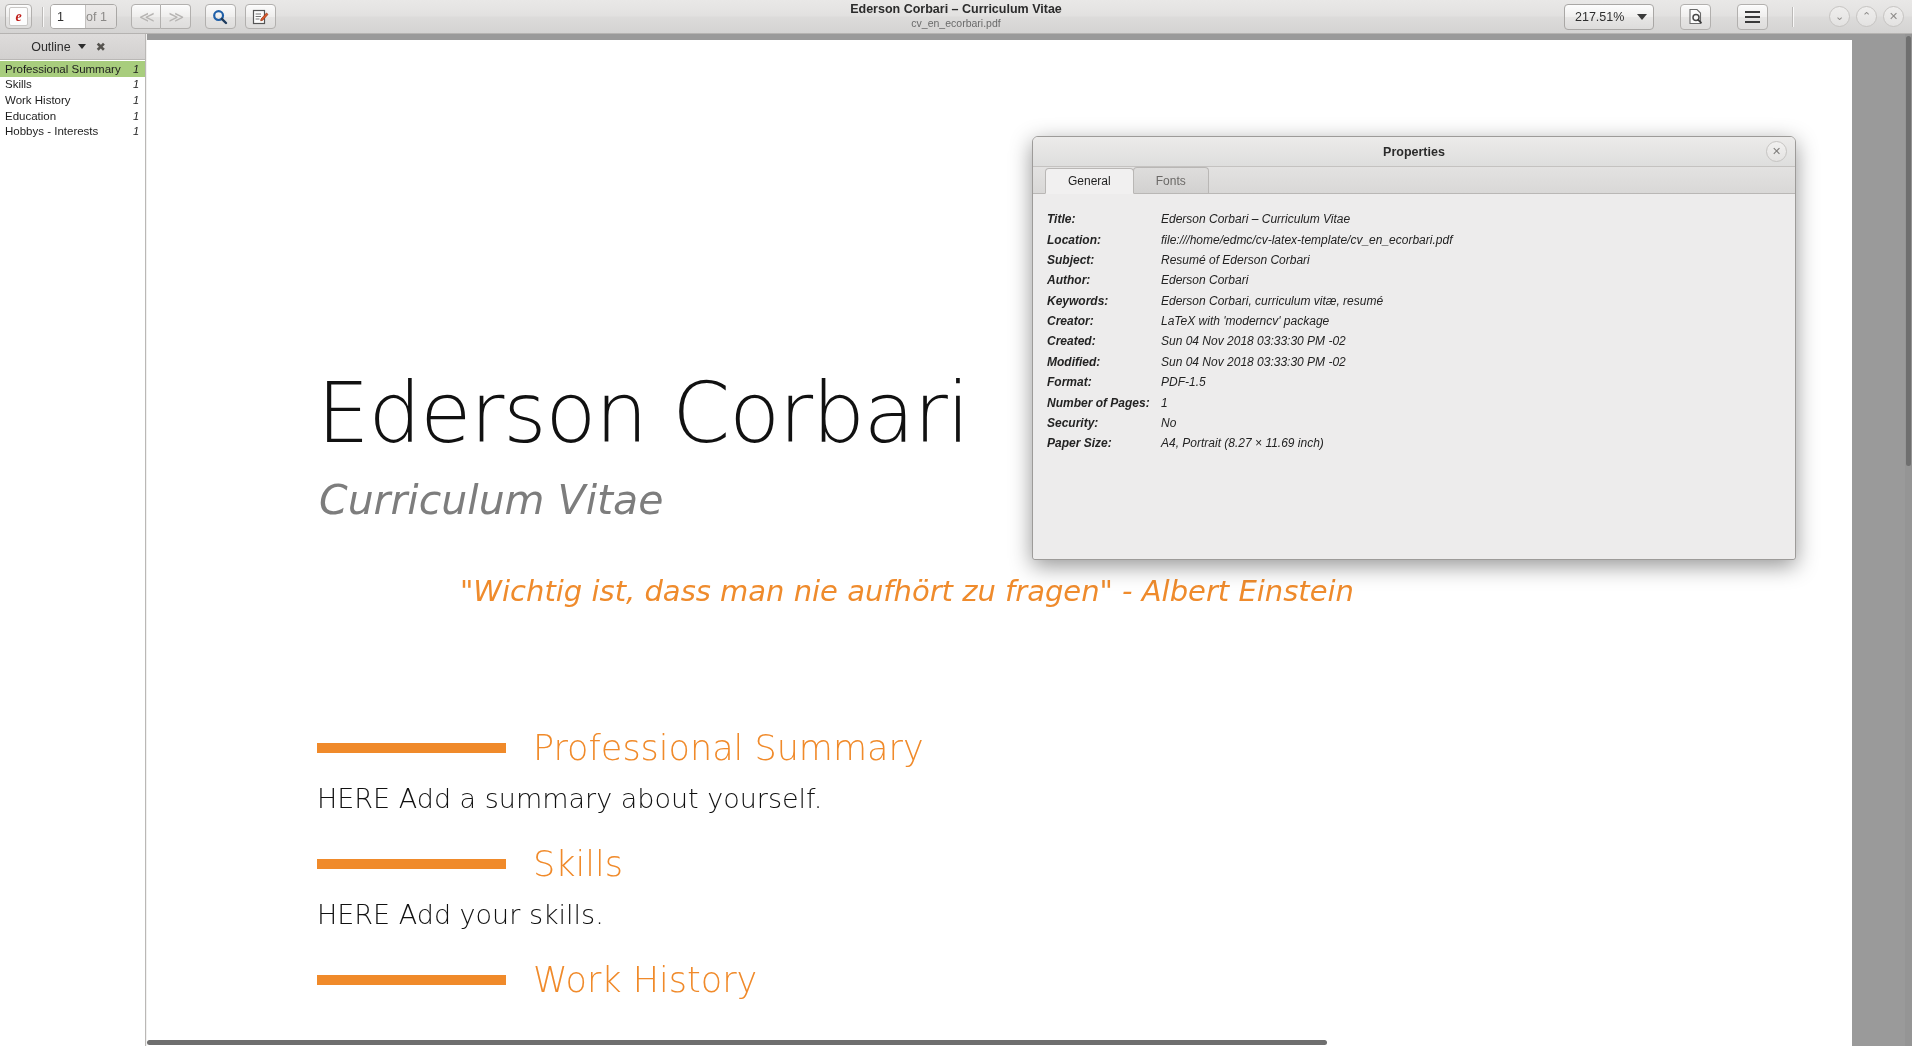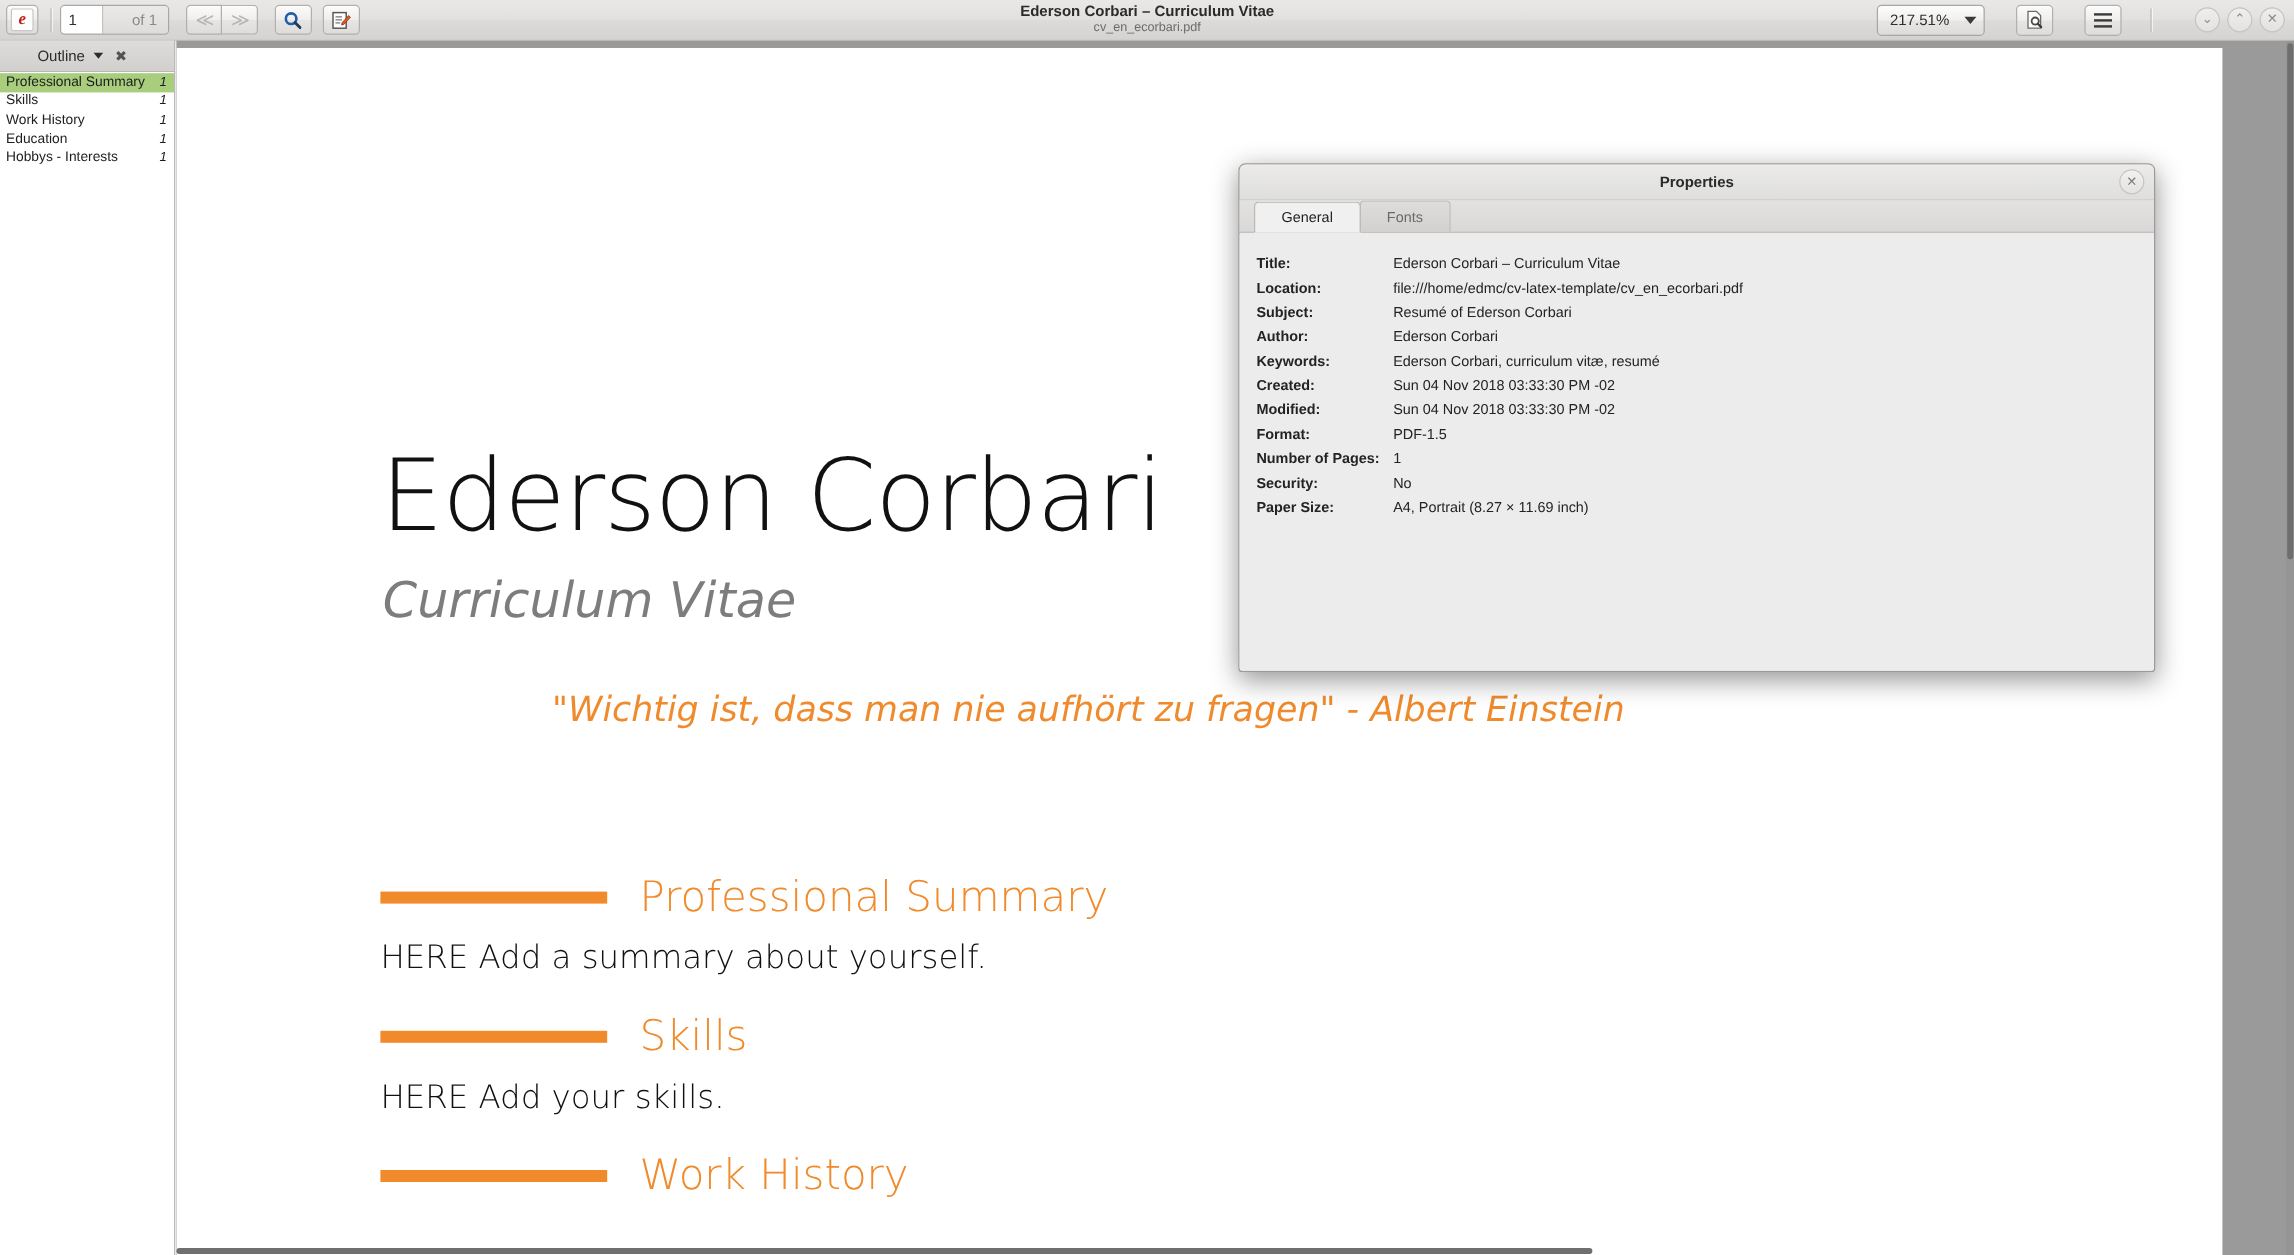--- a/index.html
+++ b/index.html
@@ -45,21 +45,21 @@
     display: flex; align-items: stretch; height: 25px;
     border: 1px solid #a9a7a5; border-radius: 4px; overflow: hidden;
     background: linear-gradient(to bottom,#f5f4f3,#e2e1e0);
   }
   .pagebox input {
     width: 34px; border: 0; outline: none; background: #ffffff;
     text-align: left; padding-left: 6px; font-size: 12.5px; color: #2e2e2e;
     font-family: "Liberation Sans", sans-serif;
   }
   .pagebox .oftotal {
-    display: flex; align-items: center; padding: 0 9px 0 24px;
+    display: flex; align-items: center; padding: 0 9px 0 0;
     font-size: 12.5px; color: #8b8987;
     background: linear-gradient(to bottom,#eceae9,#dedcdb);
     border-left: 1px solid #c3c1bf;
   }
 
   .navpair { display: flex; margin-left: 14px; }
   .navpair .btn { border-radius: 0; width: 30px; }
   .navpair .btn:first-child { border-radius: 4px 0 0 4px; }
   .navpair .btn:last-child { border-radius: 0 4px 4px 0; border-left: 0; }
   .chev { color: #b6b4b2; font-size: 15px; letter-spacing: -2px; }
@@ -177,21 +177,21 @@
   }
   .tab {
     height: 26px; padding: 0 22px; display: flex; align-items: center;
     font-size: 12px; color: #6b6967;
     border: 1px solid #b9b7b5; border-bottom: 0; border-radius: 4px 4px 0 0;
     background: linear-gradient(to bottom,#dedddc,#d2d1d0); margin-right: -1px;
   }
   .tab.active { background: #f1f0f0; color: #1f1f1f; border-bottom: 1px solid #f1f0f0; margin-bottom: -1px; }
   .dlg-body { position: absolute; left: 0; right: 0; top: 58px; bottom: 0;
               background: #edecec; border-radius: 0 0 3px 3px; padding: 14px 14px 0 14px; }
-  .prop-table { width: 100%; border-collapse: collapse; }
+  .prop-table { width: 100%; border-collapse: collapse; font-style: italic; }
   .prop-table td { font-size: 12px; color: #232323; padding: 3.2px 0; vertical-align: top; }
   .prop-table td.k { font-weight: bold; width: 108px; white-space: nowrap; }
   .prop-table td.v { padding-left: 6px; }
 
   
   .vscroll {
     position: absolute; right: 0; top: 34px; bottom: 0; width: 7px; background: rgba(0,0,0,.03);
   }
   .vscroll .thumb { position: absolute; left: 1px; top: 2px; width: 5px; height: 430px;
                     background: #6f6f6f; border-radius: 3px; }
@@ -384,20 +384,24 @@
             </tr>
           <tr>
               <td class="k">Author:</td>
               <td class="v">Ederson Corbari</td>
             </tr>
           <tr>
               <td class="k">Keywords:</td>
               <td class="v">Ederson Corbari, curriculum vitæ, resumé</td>
             </tr>
           <tr>
+              <td class="k">Creator:</td>
+              <td class="v">LaTeX with 'moderncv' package</td>
+            </tr>
+          <tr>
               <td class="k">Created:</td>
               <td class="v">Sun 04 Nov 2018 03:33:30 PM -02</td>
             </tr>
           <tr>
               <td class="k">Modified:</td>
               <td class="v">Sun 04 Nov 2018 03:33:30 PM -02</td>
             </tr>
           <tr>
               <td class="k">Format:</td>
               <td class="v">PDF-1.5</td>

